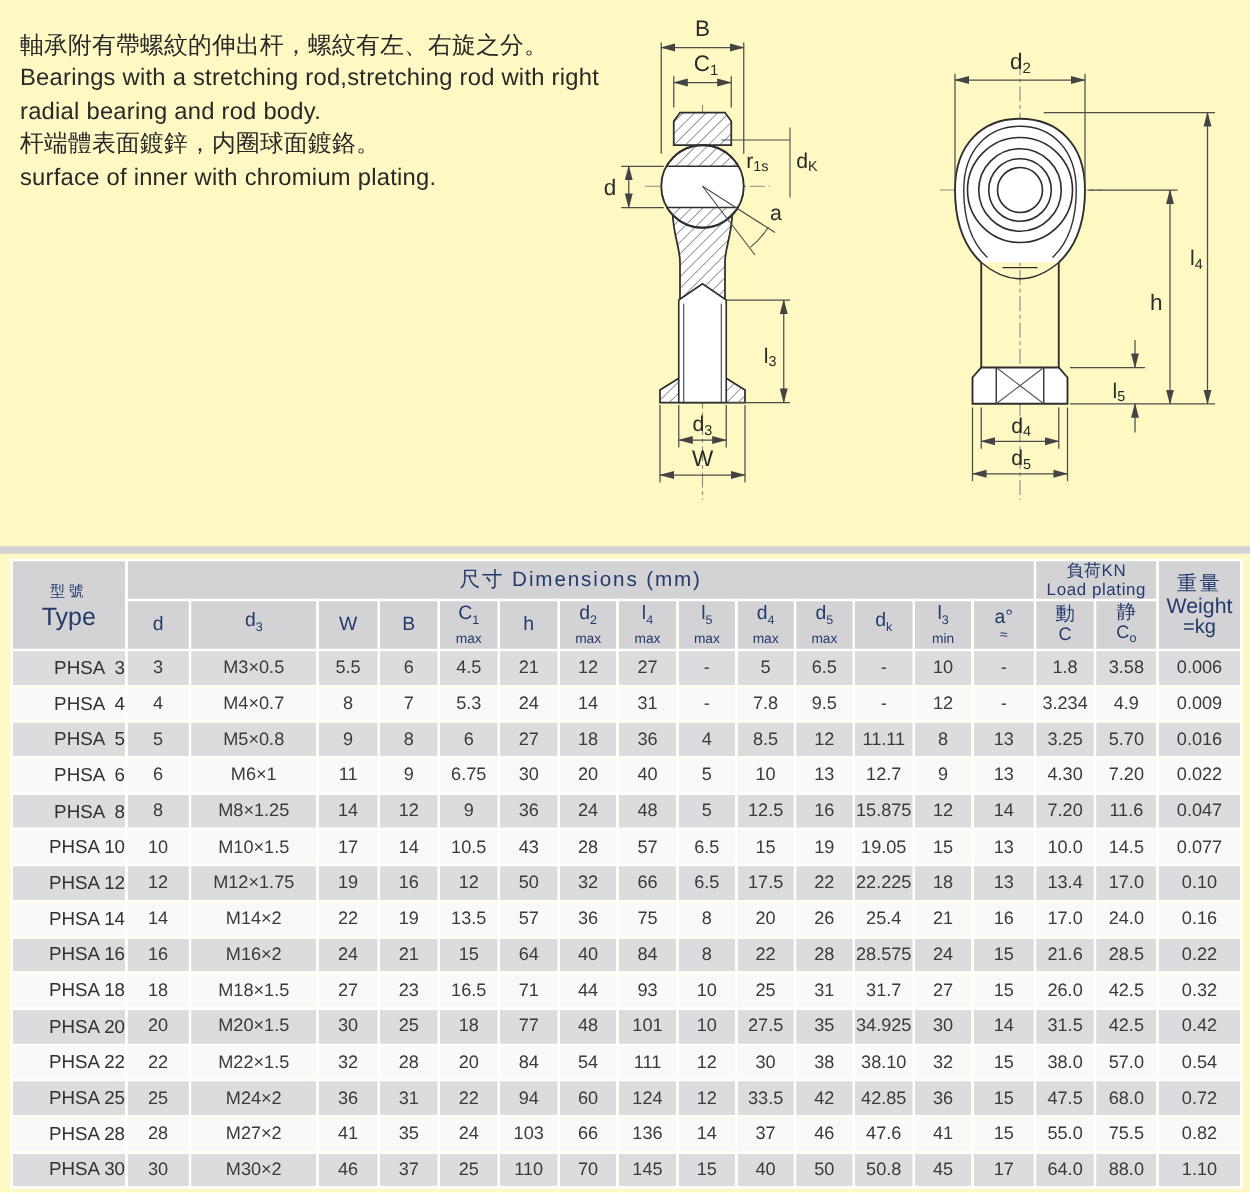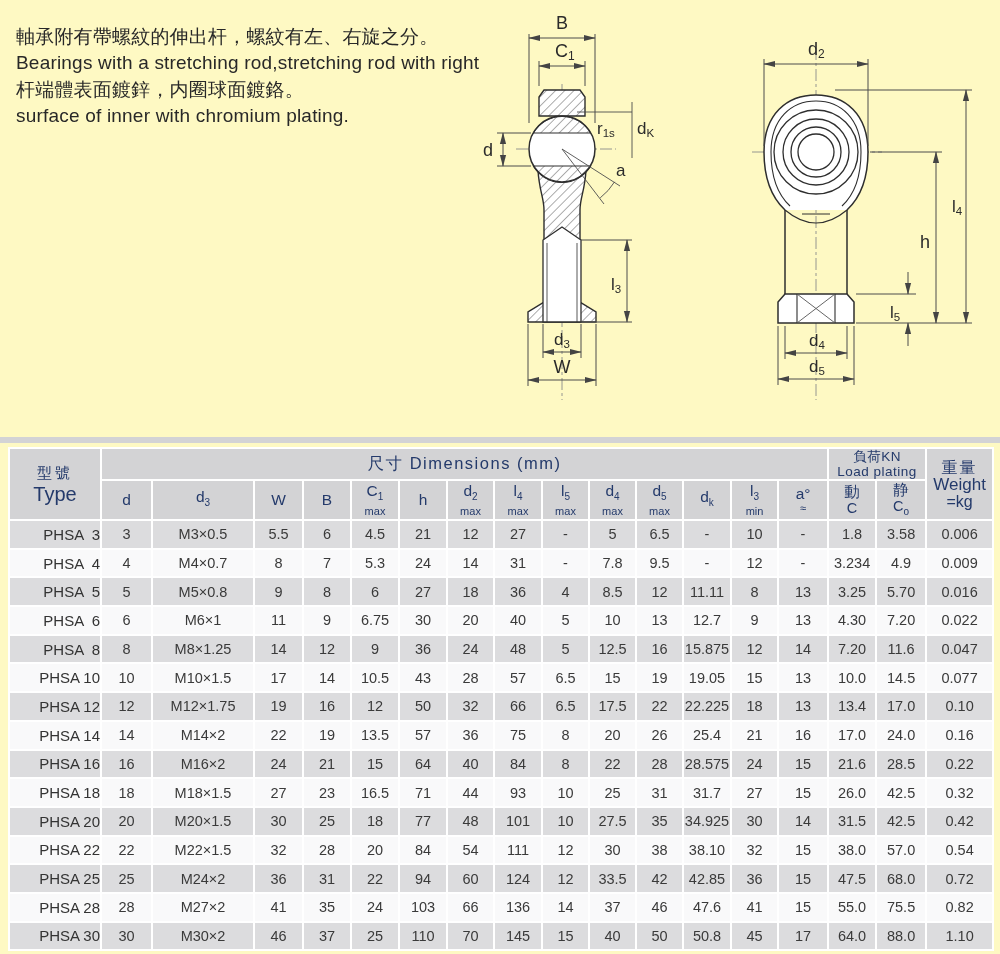--- a/index.html
+++ b/index.html
@@ -15,21 +15,21 @@
   .svg-front{position:absolute;left:740px;top:0;}
   svg text{font-family:"Liberation Sans","DejaVu Sans",sans-serif;fill:#2b2b2b;}
 
   
   .tbl-topbar{position:absolute;top:437px;left:0;width:1000px;height:6px;background:#d3d3d5;}
   table.spec{position:absolute;top:447px;left:8px;width:984px;border-collapse:collapse;table-layout:fixed;}
   .spec th,.spec td{border:2px solid #fff;text-align:center;vertical-align:middle;overflow:hidden;}
   .spec thead th{background:#d3d3d5;color:#243a6b;font-weight:normal;padding:0;}
   .spec .r1 th{height:30px;}
   .spec #subhead th{height:38px;}
-  .type-h .zh{font-size:15px;letter-spacing:3px;line-height:20px;}
+  .type-h .zh{font-size:12px;letter-spacing:3px;line-height:20px;}
   .type-h .en{font-size:20px;line-height:22px;}
   .group-h{font-size:16.5px;letter-spacing:1.5px;}
   .load-h div{font-size:13.5px;line-height:15px;letter-spacing:.5px;}
   .weight-h div{line-height:17px;}
   .weight-h .zh{font-size:16px;letter-spacing:2px;}
   .weight-h .en{font-size:17px;}
   .weight-h .unit{font-size:16px;}
   #subhead .sym{font-size:15.5px;line-height:16px;display:block;}
   #subhead .sym sub{font-size:10px;}
   #subhead .note{font-size:11px;line-height:11px;display:block;margin-top:1px;}
@@ -41,20 +41,21 @@
   .spec td.type-cell{text-align:right;padding-left:7px;white-space:pre;font-size:15px;color:#333;}
 </style>
 </head>
 <body>
 
 <div class="page">
 
   <div class="intro">
     <div class="line">軸承附有帶螺紋的伸出杆，螺紋有左、右旋之分。</div>
     <div class="line">Bearings with a stretching rod,stretching rod with right</div>
+    <div class="line">radial bearing and rod body.</div>
     <div class="line">杆端體表面鍍鋅，内圈球面鍍鉻。</div>
     <div class="line">surface of inner  with chromium plating.</div>
   </div>
 
   <svg class="svg-side" width="250" height="430" viewBox="0 0 250 430">
     <defs>
       <pattern id="hh" width="6.5" height="6.5" patternUnits="userSpaceOnUse" patternTransform="rotate(45)">
         <rect width="6.5" height="6.5" fill="#ffffff"></rect>
         <line x1="0" y1="0" x2="0" y2="6.5" stroke="#5b5b5b" stroke-width="1"></line>
       </pattern>

